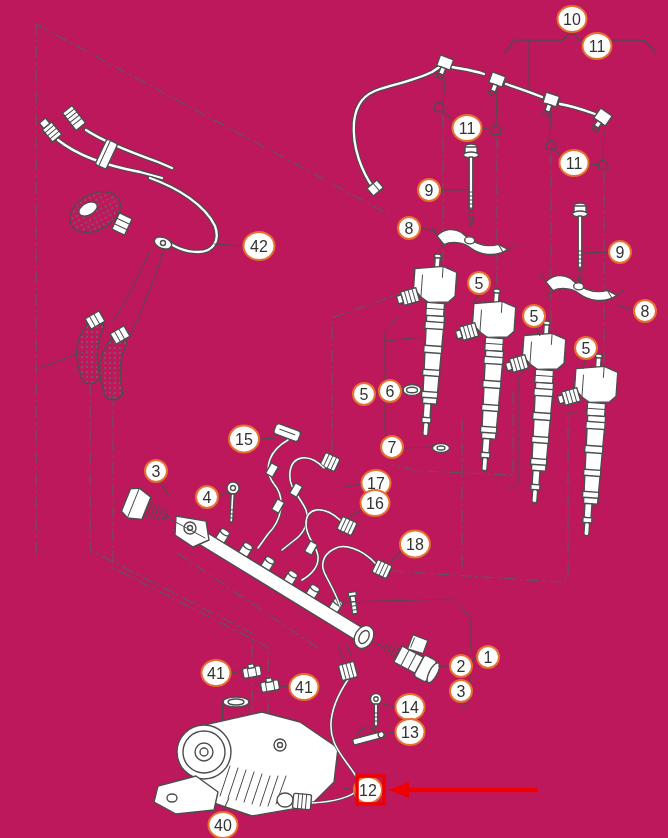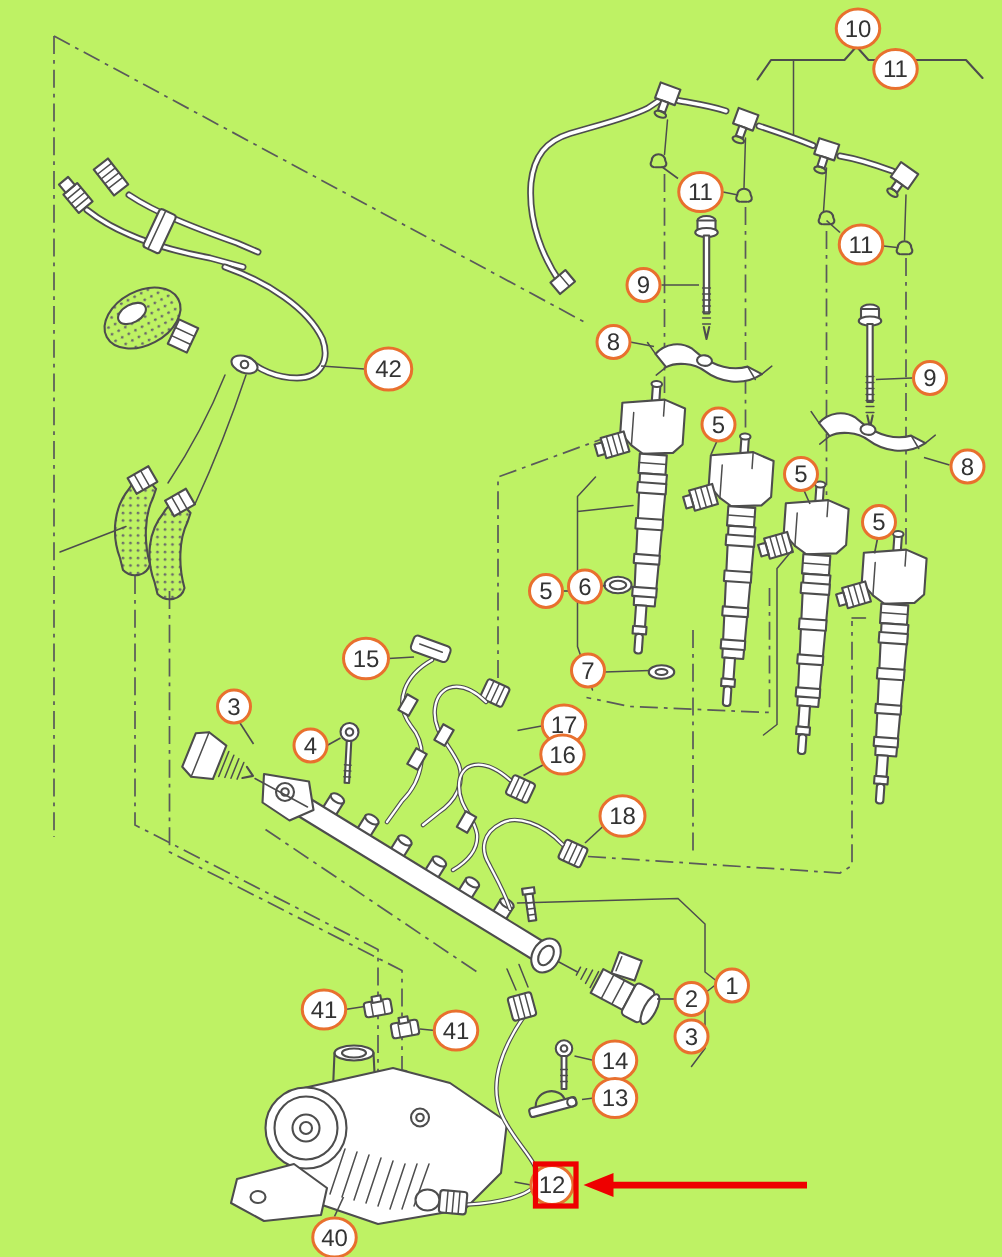--- a/index.html
+++ b/index.html
@@ -1,16 +1,16 @@
 <!DOCTYPE html>
 <html><head>
 <meta charset="utf-8">
 <style>
   html,body{margin:0;padding:0;background:#fff;}
-  .stage{position:relative;width:668px;height:838px;background:#bef264;overflow:hidden;
+  .stage{position:relative;width:668px;height:838px;background:#be185d;overflow:hidden;
          font-family:"Liberation Sans",sans-serif;}
   svg{position:absolute;left:0;top:0;}
   .ln{stroke:#4d4d4d;fill:none;stroke-width:1.4;stroke-linecap:round;stroke-linejoin:round;}
   .lnf{stroke:#4d4d4d;fill:#ffffff;stroke-width:1.4;stroke-linejoin:round;}
   .thin{stroke:#4d4d4d;fill:none;stroke-width:1;stroke-linecap:round;}
   .dd{stroke:#5a5a5a;fill:none;stroke-width:1.15;stroke-dasharray:12 4 2.5 4;}
   .tube{stroke:#4d4d4d;fill:none;stroke-width:4.6;stroke-linecap:round;stroke-linejoin:round;}
   .tubein{stroke:#ffffff;fill:none;stroke-width:2.3;stroke-linecap:round;stroke-linejoin:round;}
   .pipe{stroke:#4d4d4d;fill:none;stroke-width:3;stroke-linecap:round;}
   .pipein{stroke:#ffffff;fill:none;stroke-width:1.5;stroke-linecap:round;}

